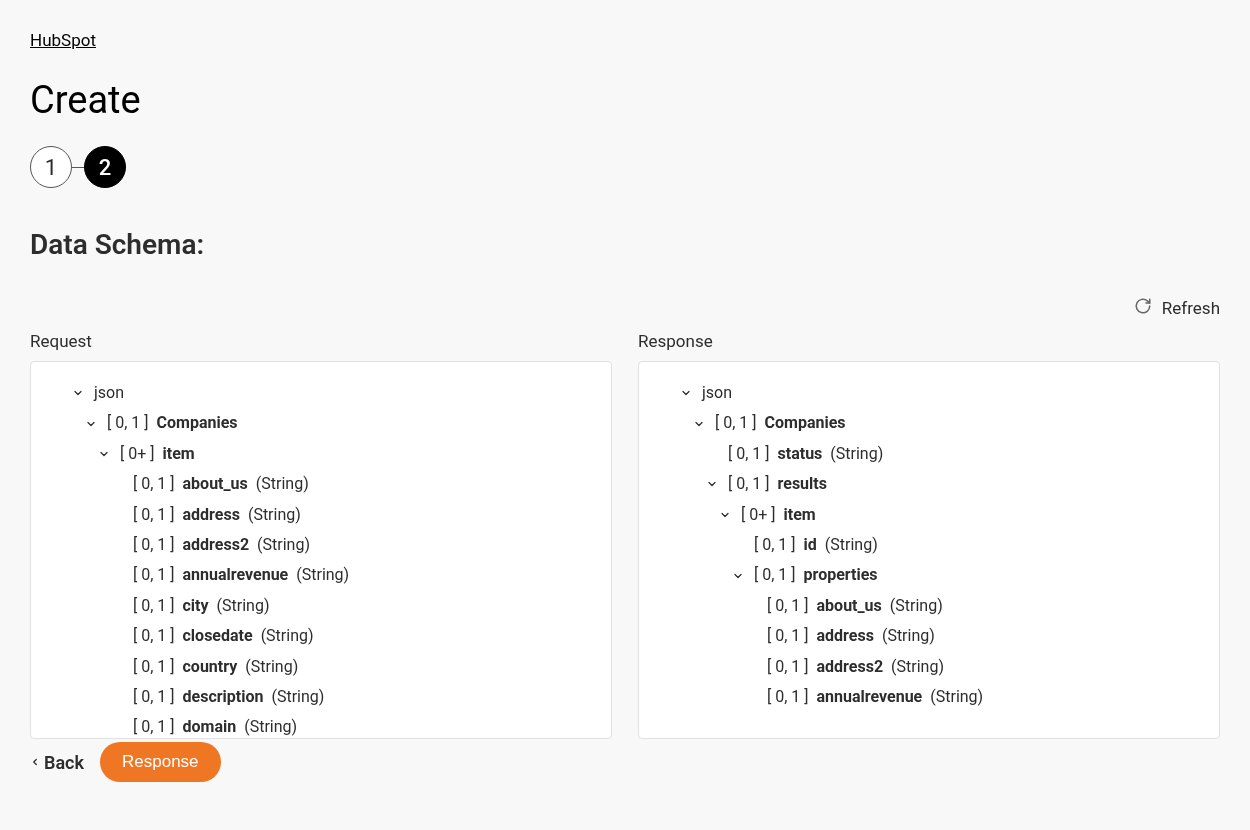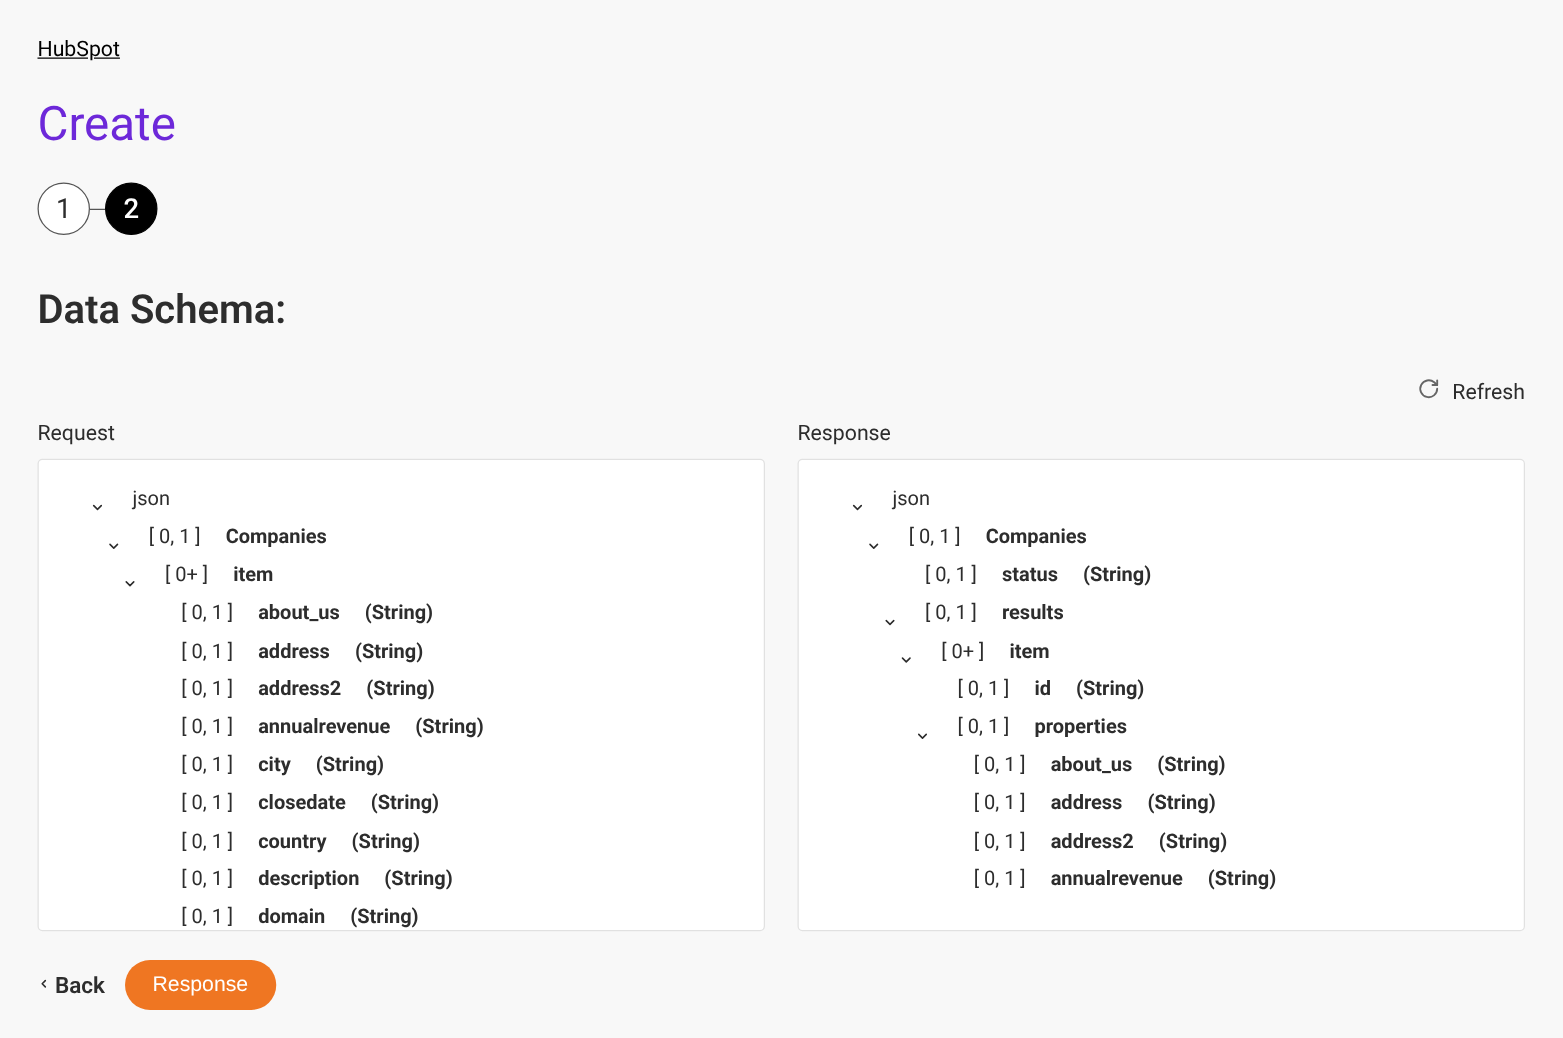--- a/index.html
+++ b/index.html
@@ -20,58 +20,58 @@
   .bc-link {
     color: #000;
     text-decoration: underline;
     font-size: 17px;
     cursor: pointer;
   }
   .title {
     font-size: 38px;
     font-weight: 400;
     margin: 28px 0 24px 0;
-    color: #6d28d9;
+    color: #000000;
   }
   .stepper { display:flex; align-items:center; margin-bottom: 40px; }
   .step {
     width: 42px; height: 42px; border-radius: 50%;
     display:flex; align-items:center; justify-content:center;
     font-size: 22px; font-weight: 400;
   }
   .step-inactive { border: 1px solid #555; background:#fff; color:#2d2d2d; }
   .step-active { background:#000; color:#fff; border:1px solid #000; font-weight:500; }
   .step-line { width: 12px; height:1px; background:#555; }
-  .section-title { font-size: 32px; font-weight: 600; margin-bottom: 36px; }
+  .section-title { font-size: 28px; font-weight: 600; margin-bottom: 36px; }
   .refresh-row { display:flex; justify-content:flex-end; align-items:center; margin-bottom: 6px; }
   .refresh-btn { display:flex; align-items:center; gap:10px; cursor:pointer; font-size:17px; color:#2d2d2d; }
   .cols { display:flex; gap:26px;margin-top:12px; }
   .col { flex:1; display:flex; flex-direction:column; min-width:0; }
   .col-title { font-size:17px; margin-bottom: 10px; color:#2d2d2d; }
   .panel {
     background:#fff; border:1px solid #e1e1e1; border-radius:4px;
     height: 378px; overflow:hidden; position:relative;
   }
   .tree { padding: 16px 0 4px 0; font-size:16px; color:#2d2d2d; }
   .trow {
-    display:flex; align-items:flex-end; gap:20px;
+    display:flex; align-items:center; gap:8px;
     line-height: 1.9;
     white-space:nowrap;
   }
   .caret {
     width:16px; height:16px; flex:0 0 16px;
     display:flex; align-items:center; justify-content:center;
   }
   .caret svg { width:12px; height:12px; }
   .spacer { width:16px; flex:0 0 16px; }
   .card-text { color:#2d2d2d; }
   .name-b { font-weight:700; }
-  .type-t { font-weight:700; }
+  .type-t { font-weight:400; }
   .bottom-bar {
-    position:absolute; left:30px; bottom:22px;
+    position:absolute; left:30px; bottom:48px;
     display:flex; align-items:center; gap:16px;
   }
   .back-btn { display:flex; align-items:center; gap:4px; font-size:18px; font-weight:600; cursor:pointer; }
   .btn {
     border:none; border-radius:999px; padding:10px 22px;
     font-size:17px; cursor:pointer;
     color:#fff;
   }
   .btn-primary { background:#ef7622; }
   .btn-secondary { background:#8a8a8a; }

